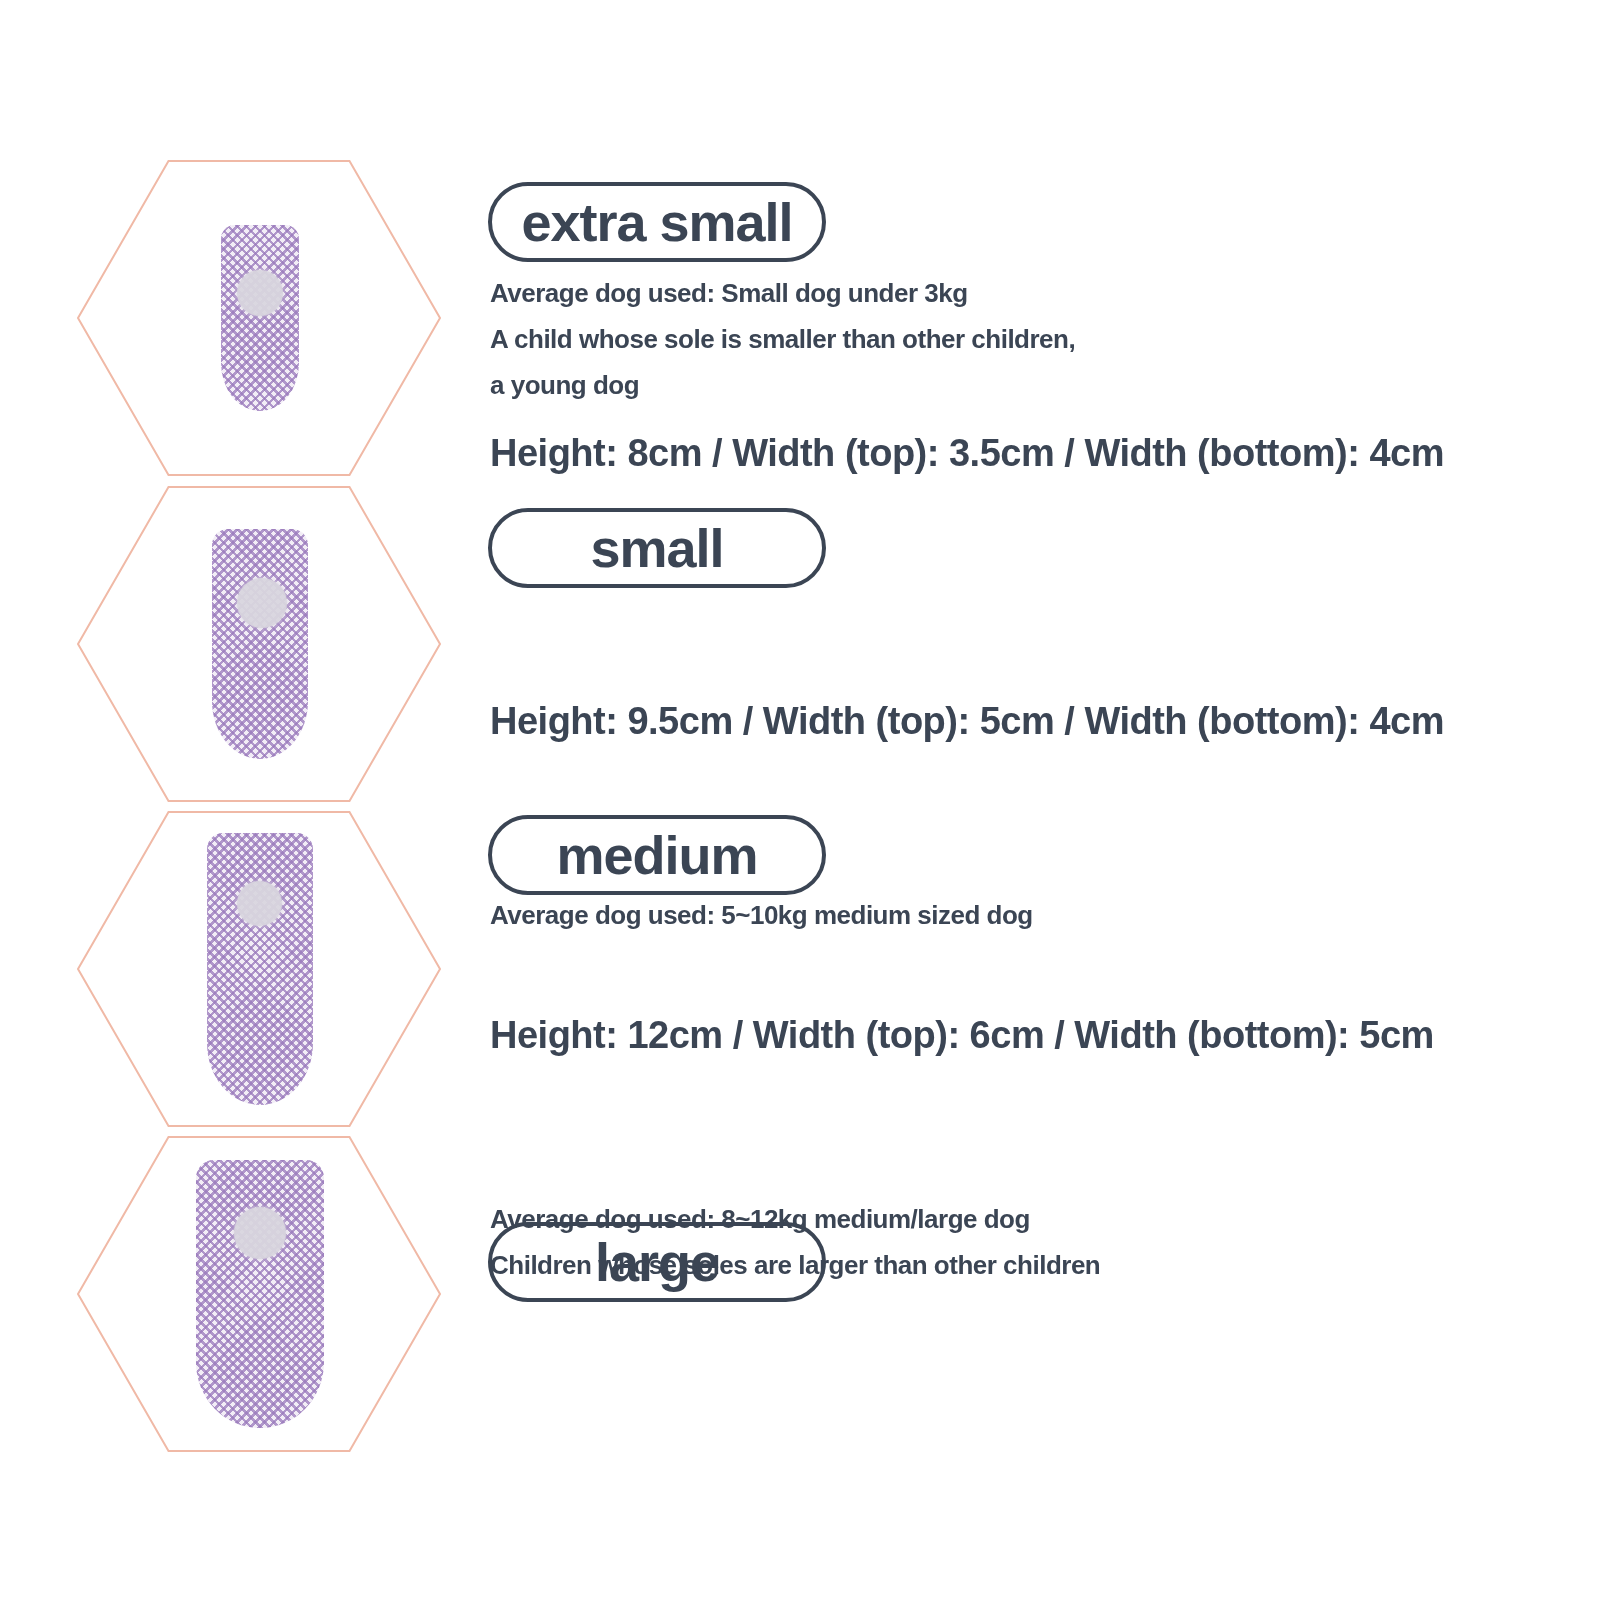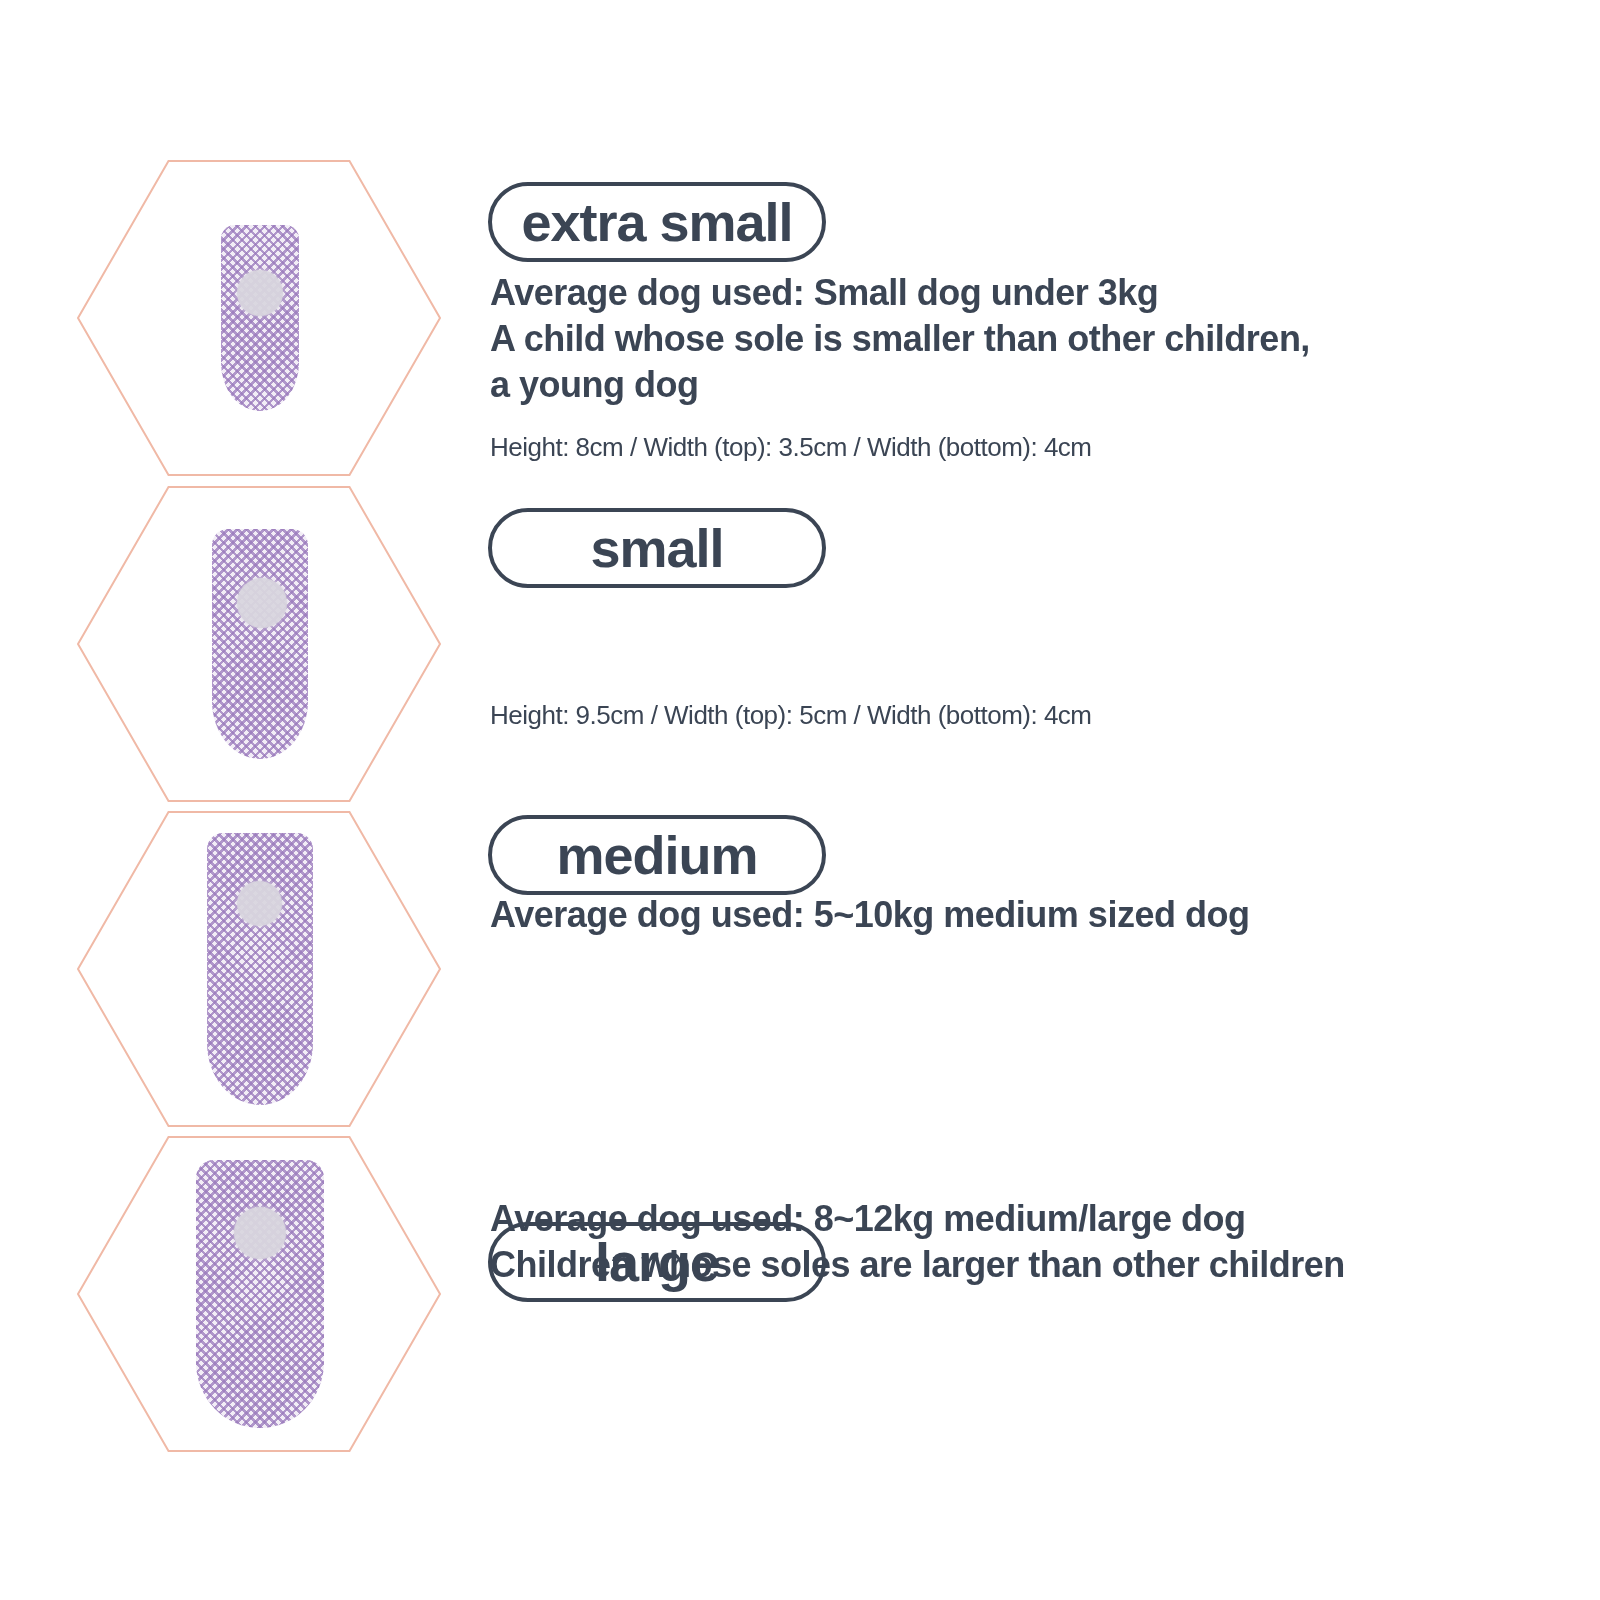--- a/index.html
+++ b/index.html
@@ -33,28 +33,28 @@
     box-sizing:border-box;
     border:4px solid #3b4554;
     border-radius:44px;
     display:flex;align-items:center;justify-content:center;
     font-size:54px;font-weight:700;letter-spacing:-1px;
     background:#ffffff;
   }
   .desc{
     position:absolute;
     left:490px;
-    font-size:36px;font-weight:700;letter-spacing:-0.5px;
+    font-size:26px;font-weight:700;letter-spacing:-0.5px;
     line-height:46px;
     white-space:pre-line;
   }
   .dims{
     position:absolute;
     left:490px;
-    font-size:26px;font-weight:400;letter-spacing:-0.5px;
+    font-size:38px;font-weight:700;letter-spacing:-0.5px;
     white-space:nowrap;
   }
 </style>
 </head>
 <body>
 
 <div class="canvas">
 
   <svg class="hex-col" width="1600" height="1600" viewBox="0 0 1600 1600">
     <polygon points="78,318 168.5,161 349.5,161 440,318 349.5,475 168.5,475" fill="none" stroke="#f0b9a6" stroke-width="2"></polygon>
@@ -83,18 +83,19 @@
   <div class="desc" style="top:270px;">Average dog used: Small dog under 3kg
 A child whose sole is smaller than other children,
 a young dog</div>
   <div class="dims" style="top:432px;">Height: 8cm / Width (top): 3.5cm / Width (bottom): 4cm</div>
 
   <div class="badge" style="top:508px;">small</div>
   <div class="dims" style="top:700px;">Height: 9.5cm / Width (top): 5cm / Width (bottom): 4cm</div>
 
   <div class="badge" style="top:815px;">medium</div>
   <div class="desc" style="top:892px;">Average dog used: 5~10kg medium sized dog</div>
+  <div class="dims" style="top:1014px;">Height: 12cm / Width (top): 6cm / Width (bottom): 5cm</div>
 
   <div class="badge" style="top:1174px;margin-top:48px;">large</div>
   <div class="desc" style="top:1196px;">Average dog used: 8~12kg medium/large dog
 Children whose soles are larger than other children</div>
 
 </div>
 
 </body></html>

